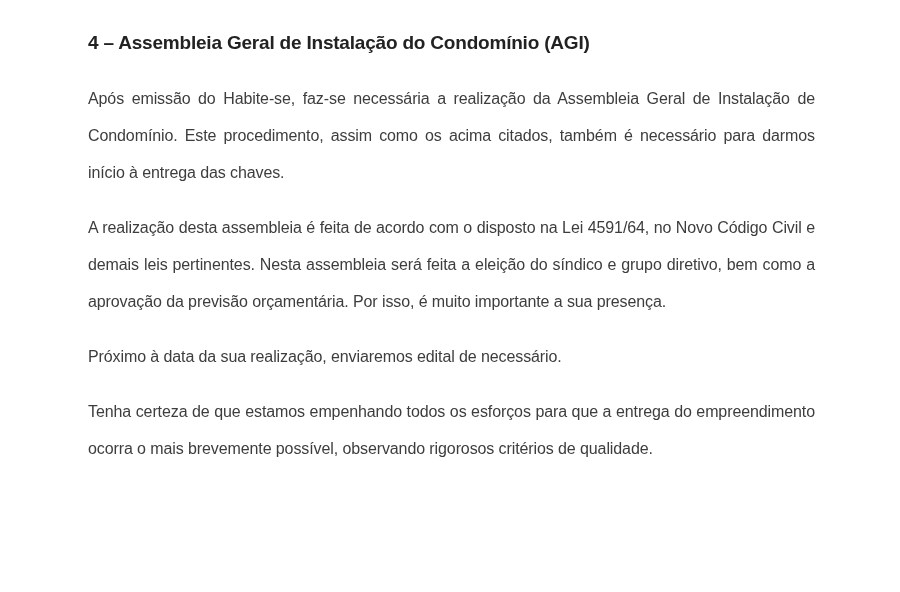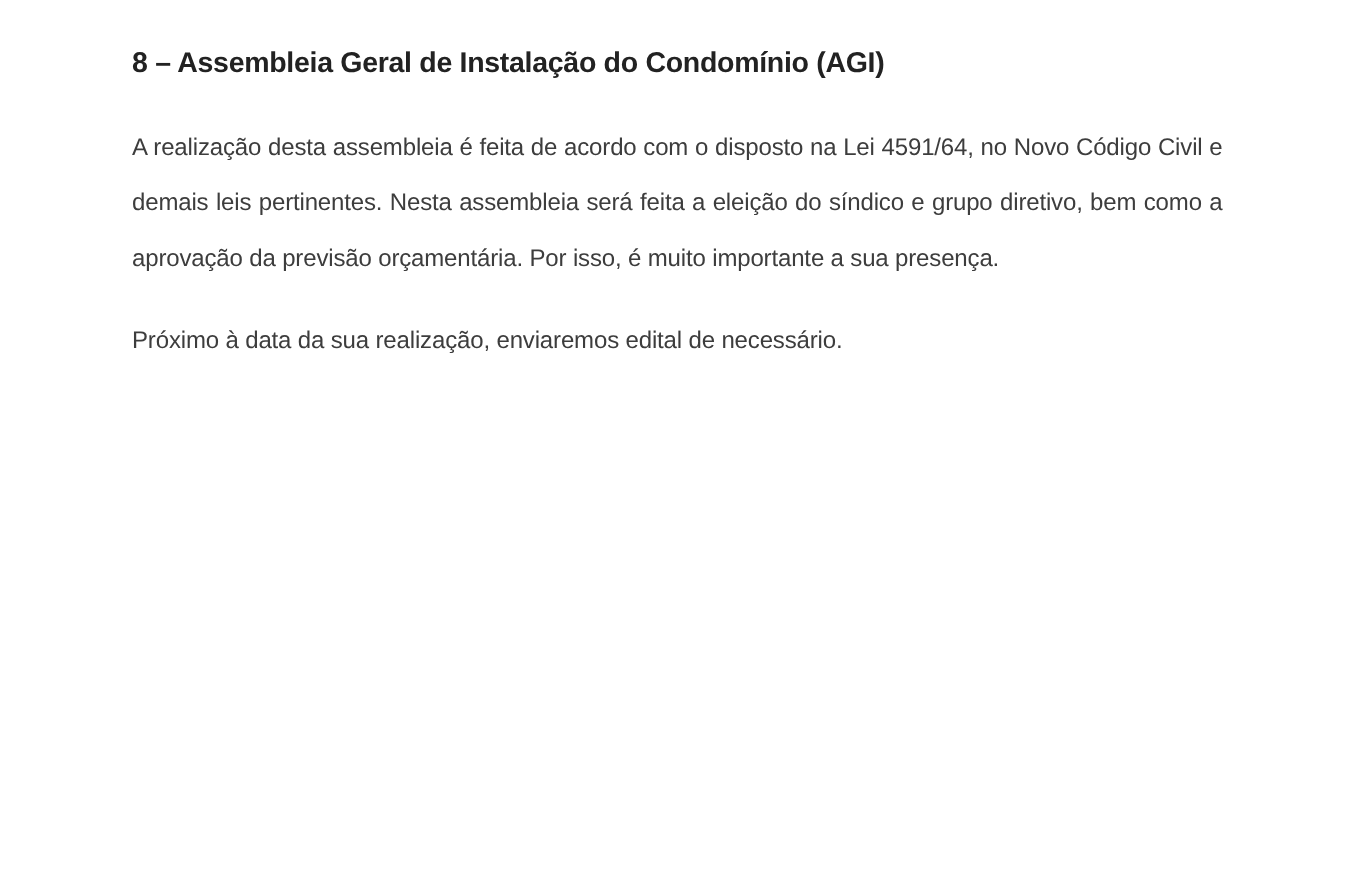--- a/index.html
+++ b/index.html
@@ -38,22 +38,24 @@
     text-align: justify;
     letter-spacing: -0.1px;
     hyphens: none;
   }
 </style>
 </head>
 <body>
 
 <div class="page">
   <div class="content">
-    <h1 class="doc-heading">8 – Assembleia Geral de Instalação do Condomínio (AGI)</h1>
+    <h1 class="doc-heading">4 – Assembleia Geral de Instalação do Condomínio (AGI)</h1>
 
+    <p class="doc-paragraph">Após emissão do Habite-se, faz-se necessária a realização da Assembleia Geral de Instalação de Condomínio. Este procedimento, assim como os acima citados, também é necessário para darmos início à entrega das chaves.</p>
 
     <p class="doc-paragraph">A realização desta assembleia é feita de acordo com o disposto na Lei 4591/64, no Novo Código Civil e demais leis pertinentes. Nesta assembleia será feita a eleição do síndico e grupo diretivo, bem como a aprovação da previsão orçamentária. Por isso, é muito importante a sua presença.</p>
 
     <p class="doc-paragraph">Próximo à data da sua realização, enviaremos edital de necessário.</p>
 
 
+    <p class="doc-paragraph">Tenha certeza de que estamos empenhando todos os esforços para que a entrega do empreendimento ocorra o mais brevemente possível, observando rigorosos critérios de qualidade.</p>
   </div>
 </div>
 
 </body></html>

